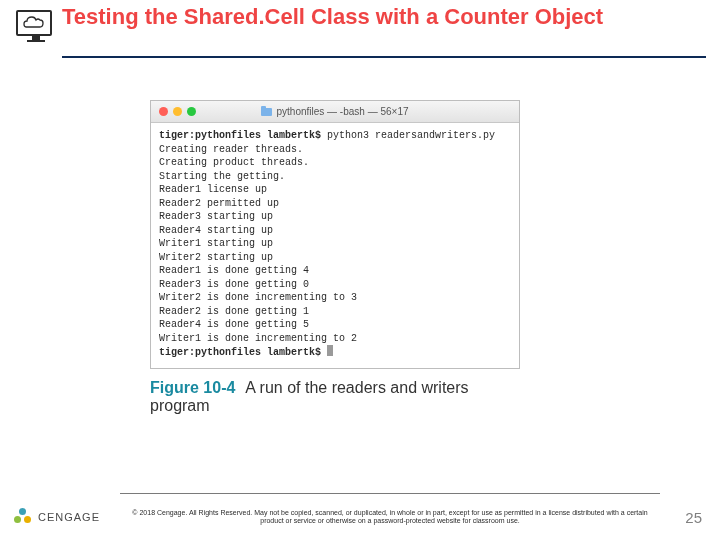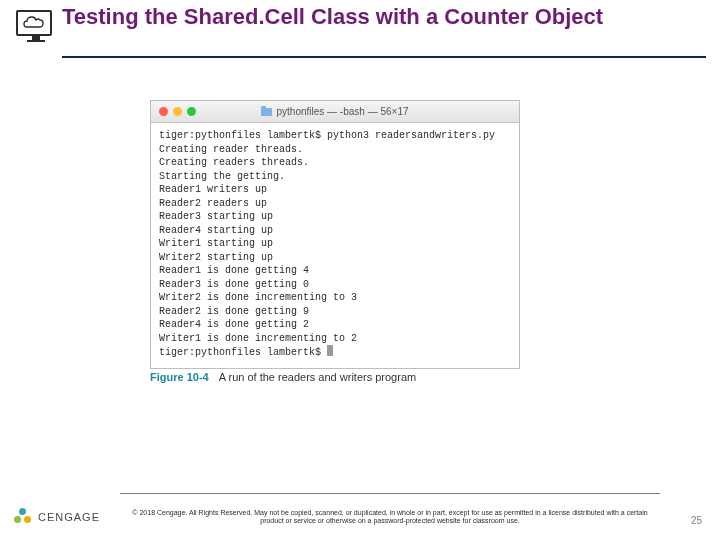--- a/index.html
+++ b/index.html
@@ -37,21 +37,21 @@
   .slide-icon .base {
     width: 18px; height: 2px; background:#2b2b2b; margin: 0 auto;
   }
   .title {
     position: absolute;
     left: 62px;
     top: 4px;
     right: 20px;
     font-size: 22px;
     font-weight: bold;
-    color: #701a75;
+    color: #ef4444;
     line-height: 1.15;
   }
   .title-rule {
     position: absolute;
     left: 62px;
     right: 14px;
     top: 56px;
     border-top: 2px solid #0d2a56;
   }
   .figure-wrap {
@@ -100,27 +100,27 @@
   }
   .terminal-body {
     font-family: "Menlo", "Courier New", monospace;
     font-size: 10px;
     line-height: 1.35;
     color: #2b2b2b;
     padding: 6px 8px 8px 8px;
     white-space: pre;
     background: #ffffff;
   }
-  .terminal-body .bold { font-weight: normal; }
+  .terminal-body .bold { font-weight: bold; }
   .cursor {
     display:inline-block; width:6px; height:11px; background:#9a9a9a; vertical-align:-1px;
   }
   .figure-caption {
-    margin-top: 2px;
-    font-size: 11px;
+    margin-top: 10px;
+    font-size: 16px;
   }
   .figure-caption .fig-label {
     color: #1a8aa0;
     font-weight: bold;
     margin-right: 10px;
   }
   .figure-caption .fig-text { color: #333; }
   .footer-rule {
     position: absolute;
     left: 120px;
@@ -154,21 +154,21 @@
   }
   .brand-text {
     font-size: 11px;
     letter-spacing: 1px;
     color: #4a4a4a;
   }
   .page-num {
     position: absolute;
     right: 18px;
     bottom: 14px;
-    font-size: 10px;
+    font-size: 15px;
     color: #808080;
   }
 </style>
 </head>
 <body>
 
 <div class="slide-icon">
   <div class="monitor-frame">
     <svg width="24" height="16" viewBox="0 0 24 16">
       <path d="M4 12 Q2 12 2 9 Q2 6 5 6 Q5 2 10 2 Q13 2 14 5 Q16 3 18 5 Q21 5 21 8 Q21 12 18 12 Z" fill="#ffffff" stroke="#2b2b2b" stroke-width="1.3"></path>
@@ -187,33 +187,33 @@
       <div class="tl-dot dot-red"></div>
       <div class="tl-dot dot-yel"></div>
       <div class="tl-dot dot-grn"></div>
       <div class="mac-title">
         <span class="folder-glyph"></span>
         <span>pythonfiles — -bash — 56×17</span>
       </div>
     </div>
     <div class="terminal-body"><span class="bold">tiger:pythonfiles lambertk$</span> <span>python3 readersandwriters.py</span>
 <span>Creating reader threads.</span>
-<span>Creating readers threads.</span>
+<span>Creating product threads.</span>
 <span>Starting the getting.</span>
-<span>Reader1 writers up</span>
-<span>Reader2 readers up</span>
+<span>Reader1 license up</span>
+<span>Reader2 permitted up</span>
 <span>Reader3 starting up</span>
 <span>Reader4 starting up</span>
 <span>Writer1 starting up</span>
 <span>Writer2 starting up</span>
 <span>Reader1 is done getting 4</span>
 <span>Reader3 is done getting 0</span>
 <span>Writer2 is done incrementing to 3</span>
-<span>Reader2 is done getting 9</span>
-<span>Reader4 is done getting 2</span>
+<span>Reader2 is done getting 1</span>
+<span>Reader4 is done getting 5</span>
 <span>Writer1 is done incrementing to 2</span>
 <span class="bold">tiger:pythonfiles lambertk$</span> <span class="cursor"></span></div>
   </div>
   <div class="figure-caption">
     <span class="fig-label">Figure 10-4</span><span class="fig-text">A run of the readers and writers program</span>
   </div>
 </div>
 
 <div class="footer-rule"></div>
 <div class="footer">© 2018 Cengage. All Rights Reserved. May not be copied, scanned, or duplicated, in whole or in part, except for use as permitted in a license distributed with a certain product or service or otherwise on a password-protected website for classroom use.</div>

